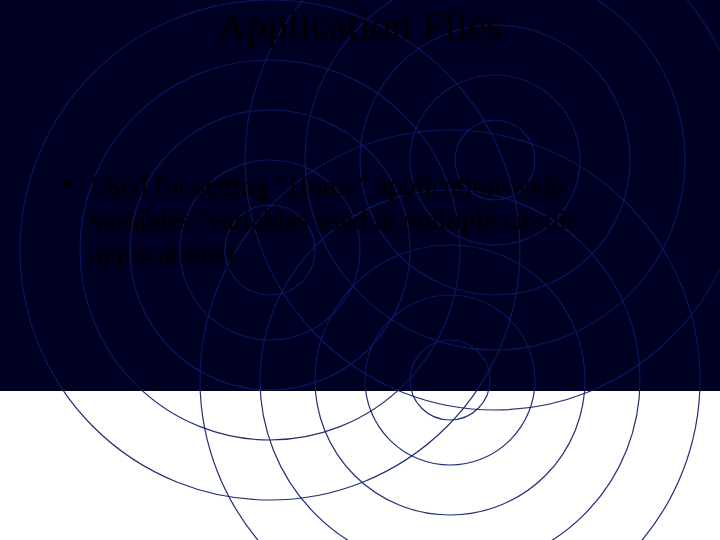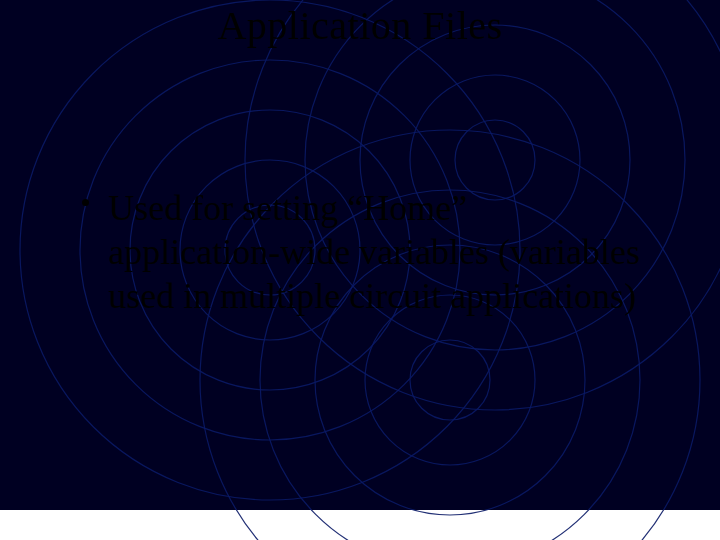--- a/index.html
+++ b/index.html
@@ -7,21 +7,21 @@
     padding: 0;
     width: 720px;
     height: 540px;
     overflow: hidden;
     font-family: "Times New Roman", Times, serif;
     color: #000;
   }
   .slide {
     position: relative;
     width: 720px;
-    height: 510px;
+    height: 391px;
     background: #000022;
     box-sizing: border-box;
   }
   .rings {
     position: absolute;
     inset: 0;
     z-index: 0;
   }
   .rings circle {
     fill: none;
@@ -38,23 +38,23 @@
   }
   .title {
     text-align: center;
     font-size: 40px;
     font-weight: 400;
     padding-top: 2px;
     letter-spacing: 0.5px;
   }
   .bullets {
     list-style: none;
-    margin: 18px;
+    margin: 0;
     padding: 120px 60px 0 60px;
-    font-size: 36px;
+    font-size: 28px;
     line-height: 1.22;
   }
   .bullets li {
     position: relative;
     padding-left: 30px;
     margin-bottom: 6px;
   }
   .bullets li .dot {
     position: absolute;
     left: 4px;

